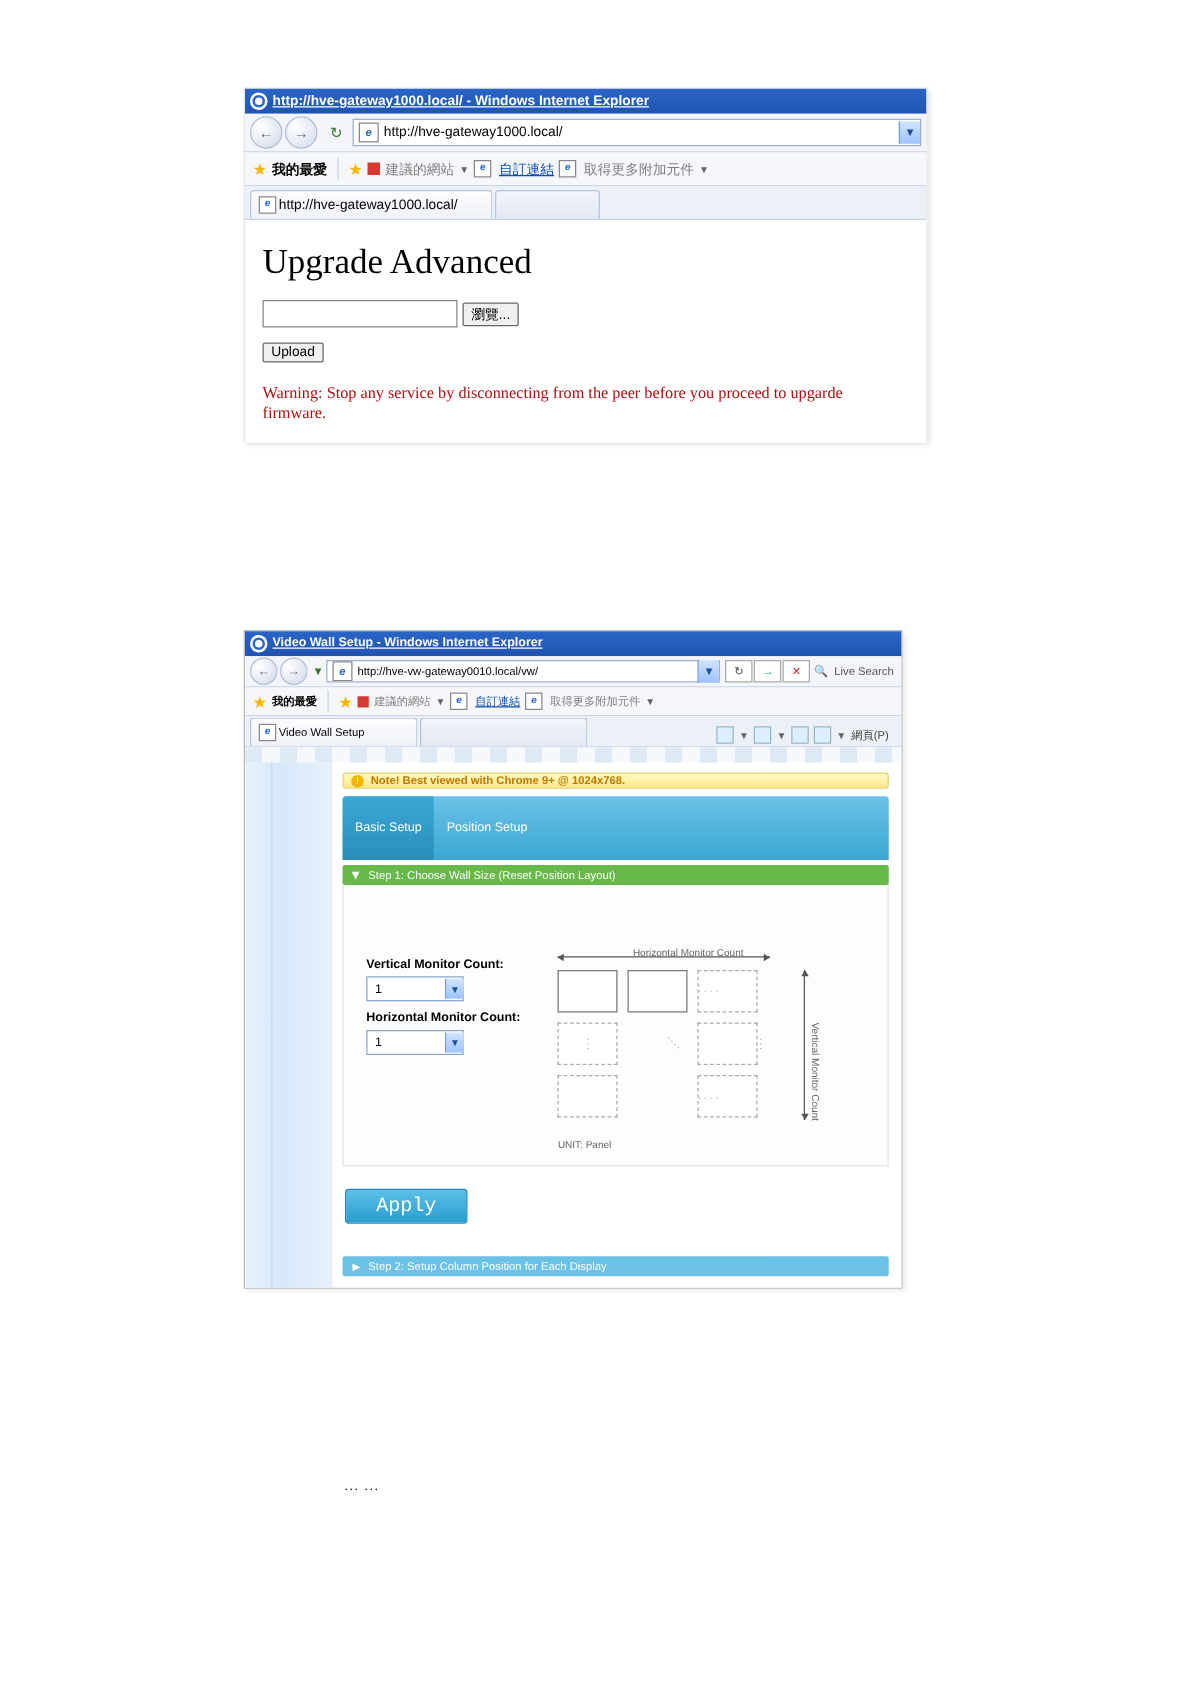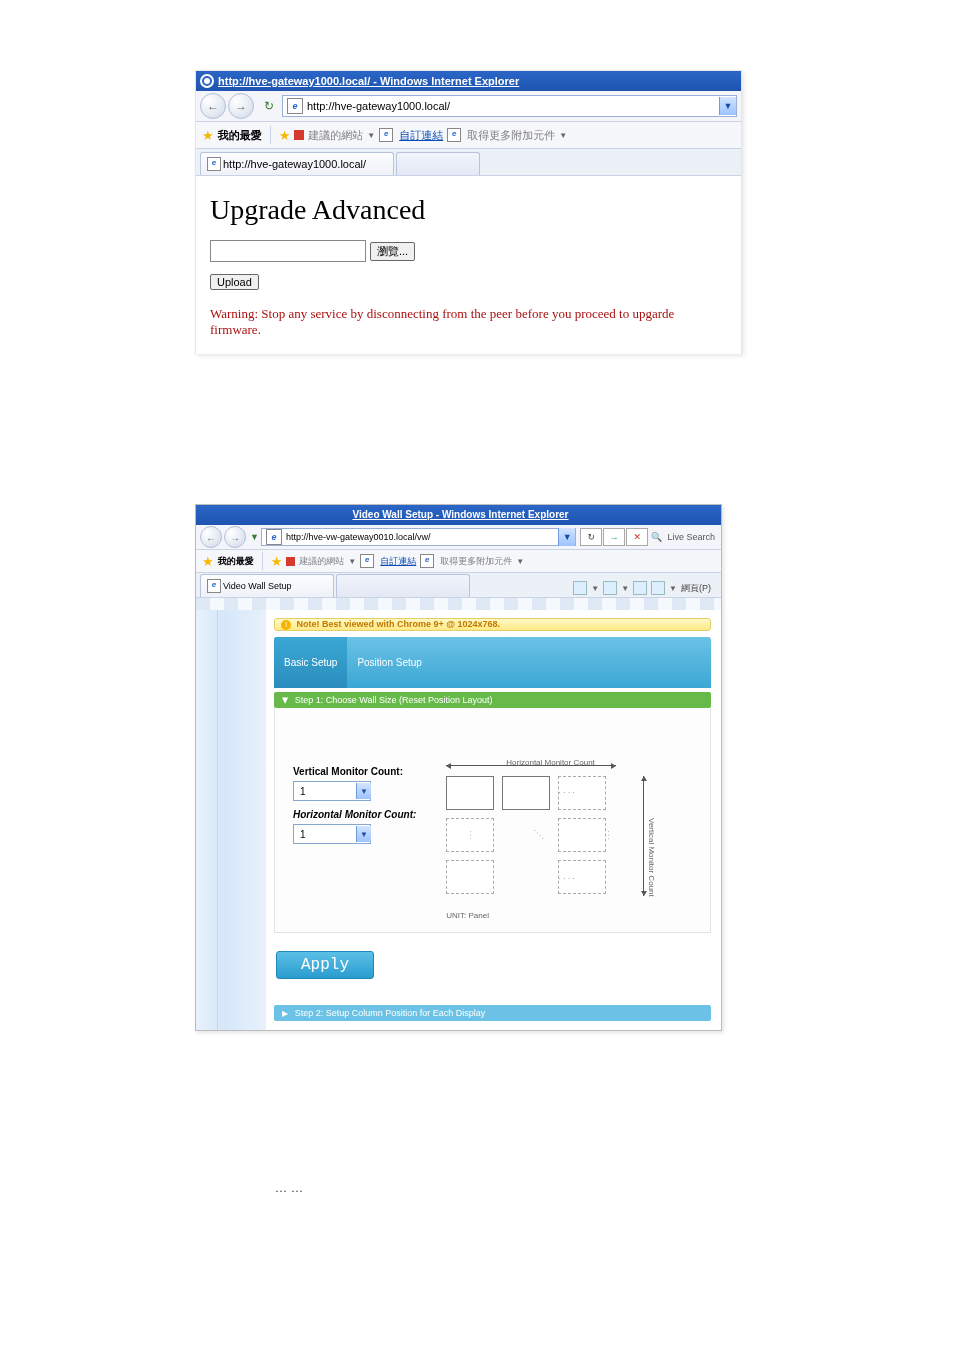--- a/index.html
+++ b/index.html
@@ -226,21 +226,21 @@
 
   
   .ss2 {
     width: 525px;
     border: 1px solid #bbb;
     background: #fff;
     font-size: 10px;
     margin-top: 150px;
     box-shadow: 2px 2px 4px rgba(0,0,0,0.1);
   }
-  .ss2 .titlebar { font-size: 10px; flex-direction: column; }
+  .ss2 .titlebar { font-size: 10px; }
   .ss2 .navrow { height: 24px; }
   .ss2 .nav-btn { width: 20px; height: 20px; font-size:10px;}
   .ss2 .addr { height: 16px; font-size: 9px; }
   .nav-side {
     display:flex;
     align-items:center;
     gap:1px;
     margin-left:4px;
   }
   .nav-side .box {
@@ -675,21 +675,21 @@
             <span>Step 1: Choose Wall Size (Reset Position Layout)</span>
           </div>
 
           <div class="step-body">
             <div class="vwcol">
               <label>Vertical Monitor Count:</label>
               <div class="vselect">
                 <span>1</span>
                 <span class="dd">▼</span>
               </div>
-              <label style="font-style:italic;">Horizontal Monitor Count:</label>
+              <label style="">Horizontal Monitor Count:</label>
               <div class="vselect">
                 <span>1</span>
                 <span class="dd">▼</span>
               </div>
             </div>
 
             <div class="diagram">
               <div class="dline-h"></div>
               <div class="dlabel-h">Horizontal Monitor Count</div>
               <div class="dline-v"></div>

